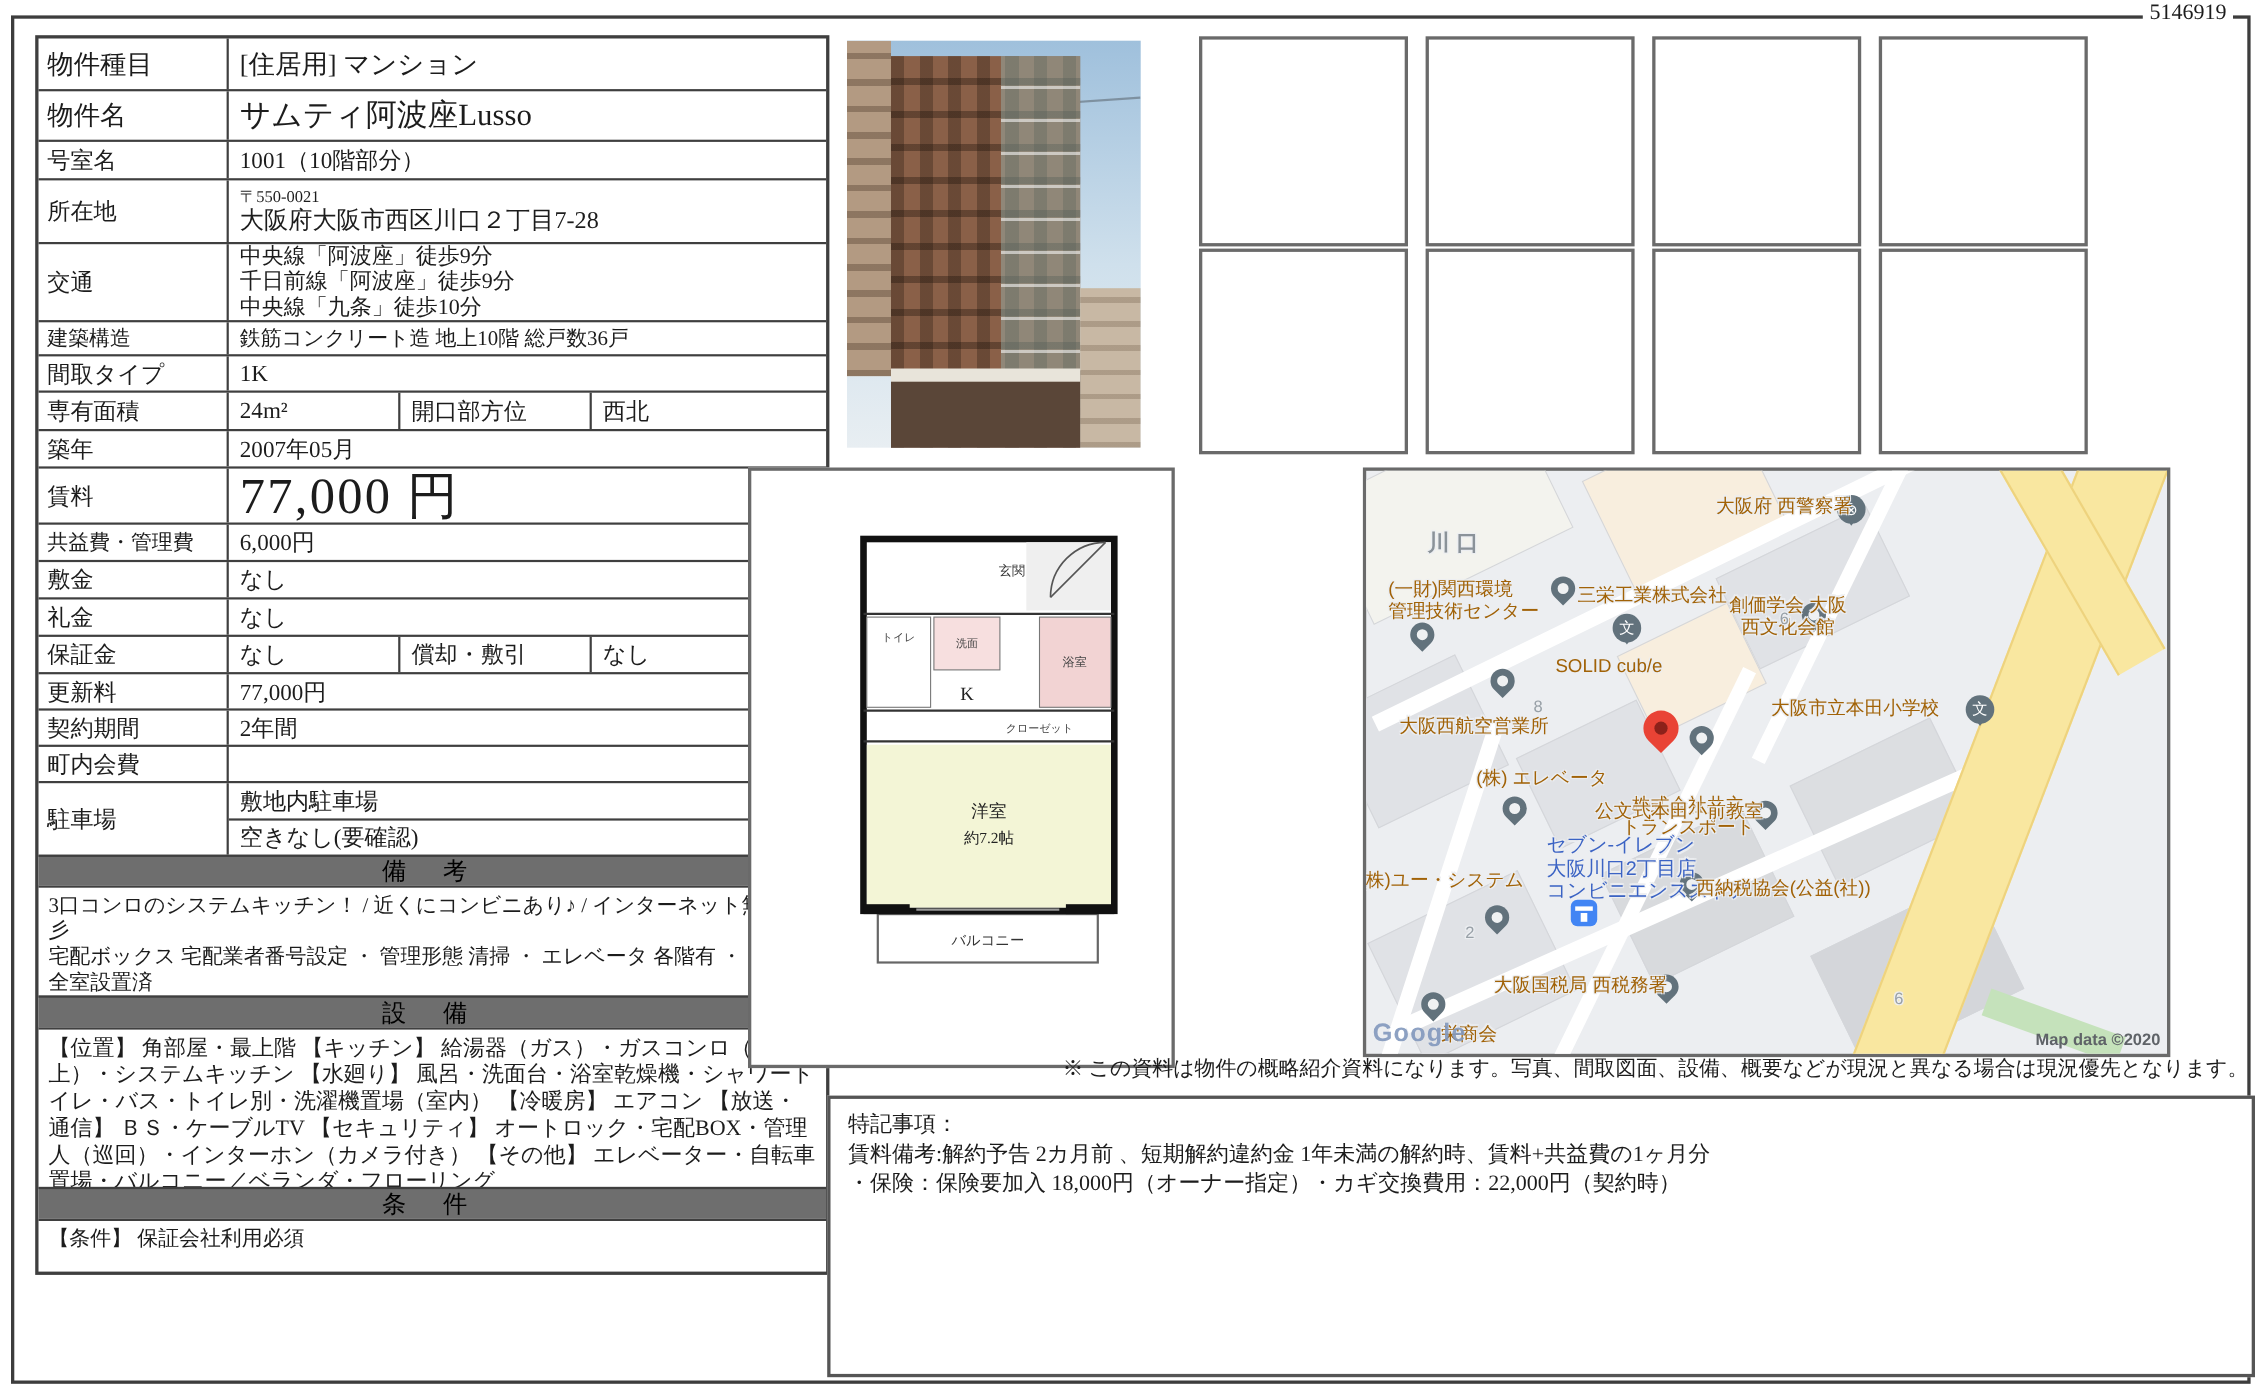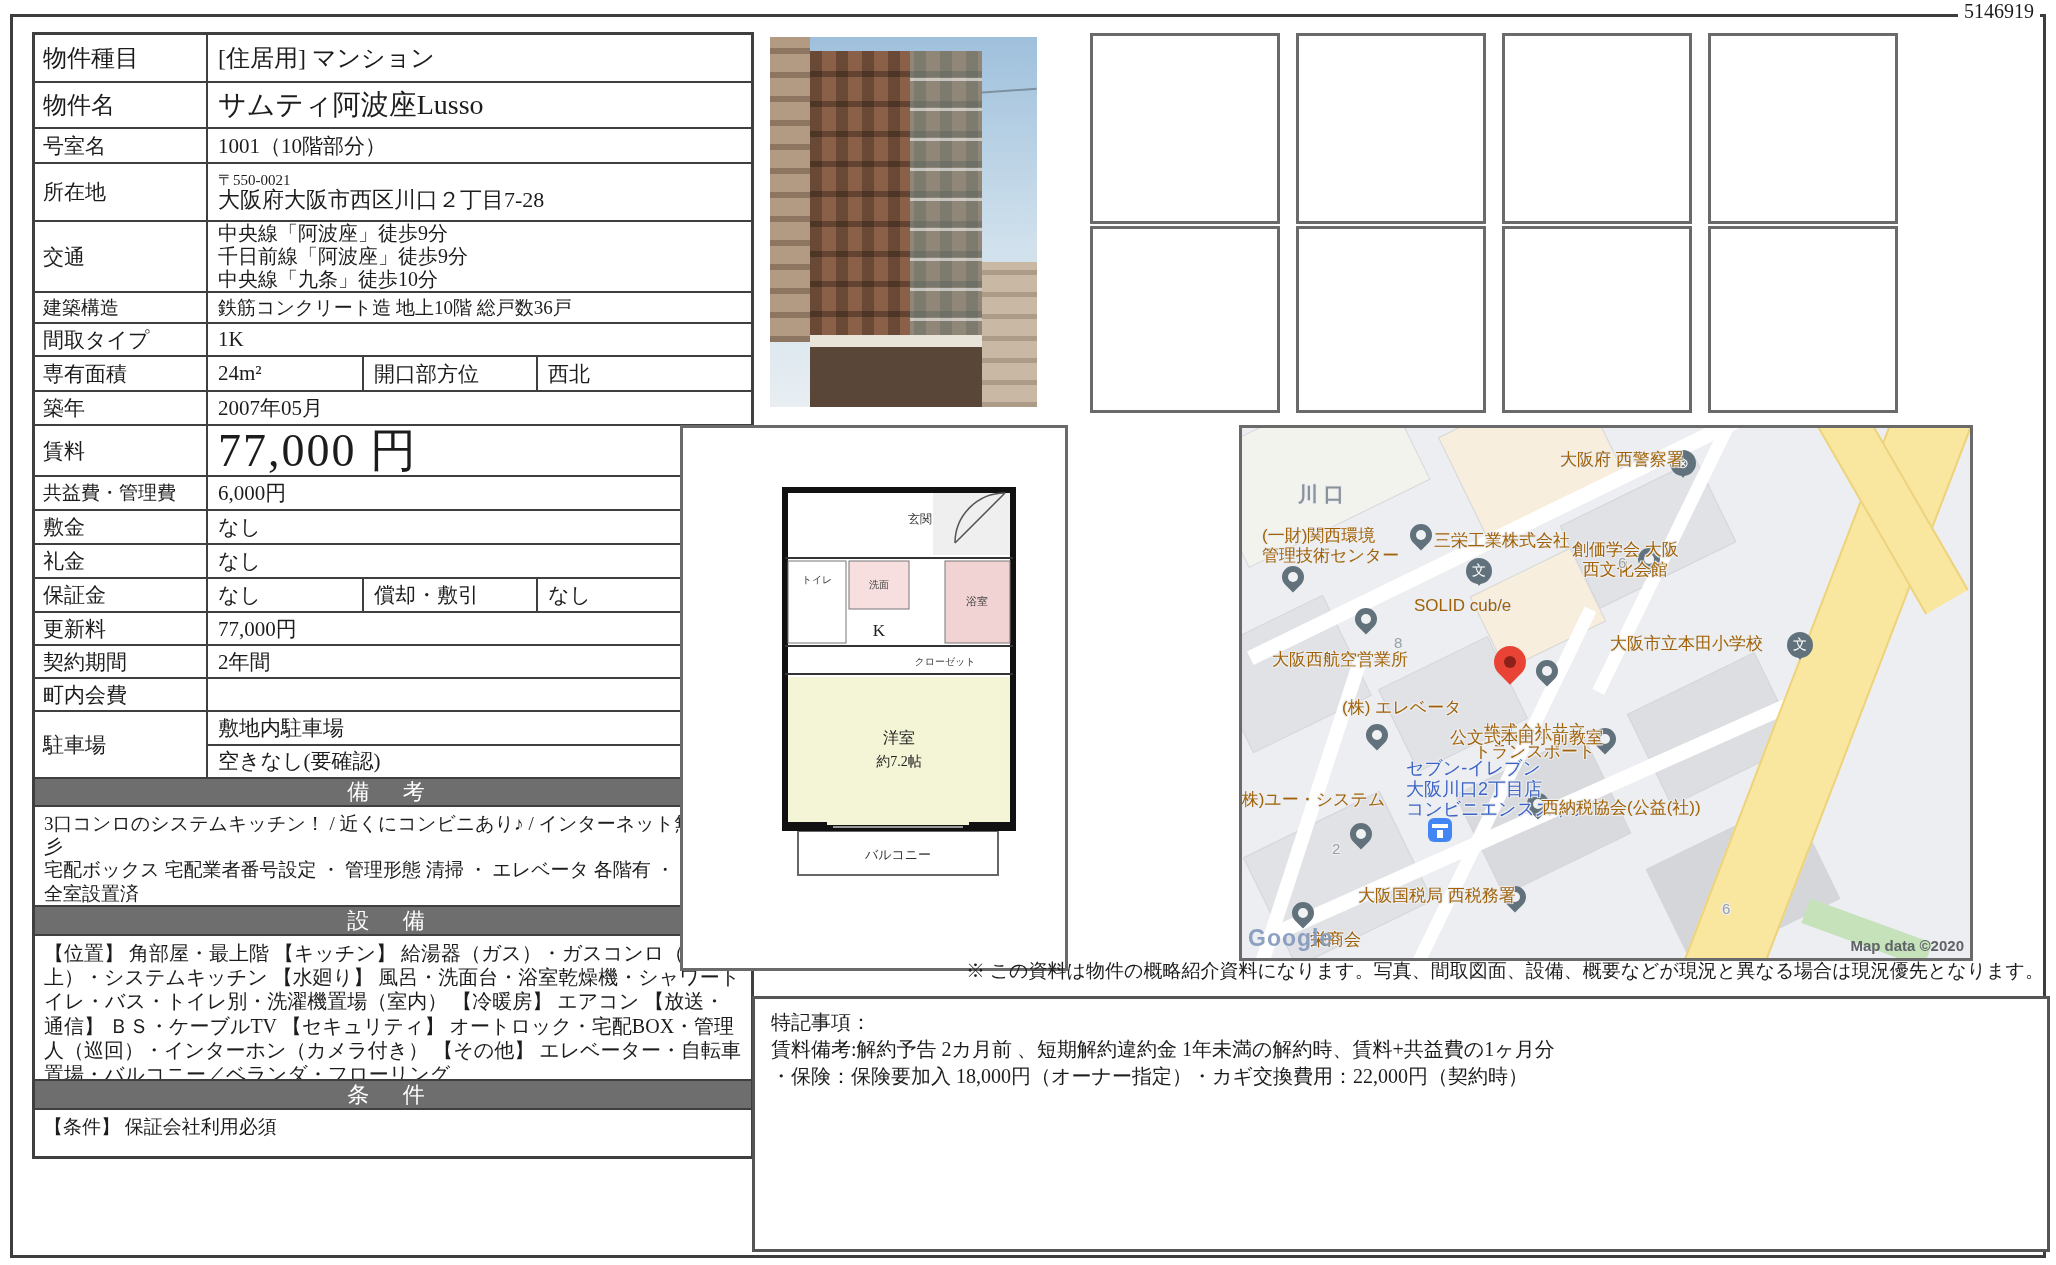--- a/index.html
+++ b/index.html
@@ -3,34 +3,34 @@
 <meta charset="utf-8">
 <style>
   html,body{margin:0;padding:0;}
   body{width:2056px;height:1265px;position:relative;background:#fff;
        font-family:"Liberation Serif","DejaVu Serif",serif;color:#1c1c1c;}
   .abs{position:absolute;}
   .pre{white-space:pre-line;}
 
   
   .doc-border{left:10px;top:14px;width:2030px;height:1238px;border:3px solid #3d3d3d;}
-  .doc-id{top:0;right:16px;font-size:20px;background:#fff;padding:0 6px;z-index:5;}
+  .doc-id{top:0;right:26px;font-size:20px;background:#fff;padding:0 6px;z-index:5;}
 
   
   .tbl{left:32px;top:32px;width:716px;border:3px solid #3f3f3f;background:#fff;
        display:flex;flex-direction:column;position:absolute;}
   .trow{display:flex;border-top:2px solid #3f3f3f;}
   .trow:first-child{border-top:none;}
   .lbl{width:155px;padding:0 8px;border-right:2px solid #3f3f3f;display:flex;
        align-items:center;font-size:21px;flex-shrink:0;}
   .val{flex:1;padding:0 10px;display:flex;align-items:center;font-size:21px;min-width:0;}
   .midlbl{width:152px;padding:0 10px;border-left:2px solid #3f3f3f;border-right:2px solid #3f3f3f;
        display:flex;align-items:center;font-size:21px;flex-shrink:0;}
   .val2{width:193px;padding:0 10px;display:flex;align-items:center;font-size:21px;flex-shrink:0;}
-  .band{background:#6e6e6e;color:#ffffff;display:flex;align-items:center;justify-content:center;
+  .band{background:#6e6e6e;color:#000000;display:flex;align-items:center;justify-content:center;
        font-size:22px;letter-spacing:14px;}
   .blk{padding:5px 9px;font-size:19px;line-height:1.22;}
   .bigname{font-size:28px;}
   .rent{font-size:46px;letter-spacing:2px;}
   .addr-wrap{flex-direction:column;align-items:flex-start;justify-content:center;line-height:1.1;}
   .postal{font-size:15px;}
   .addr{font-size:22px;}
   .acc{font-size:20px;line-height:23px;}
   .pkcol{flex:1;display:flex;flex-direction:column;min-width:0;}
   .pkcell{flex:1;display:flex;align-items:center;padding:0 10px;font-size:21px;}

